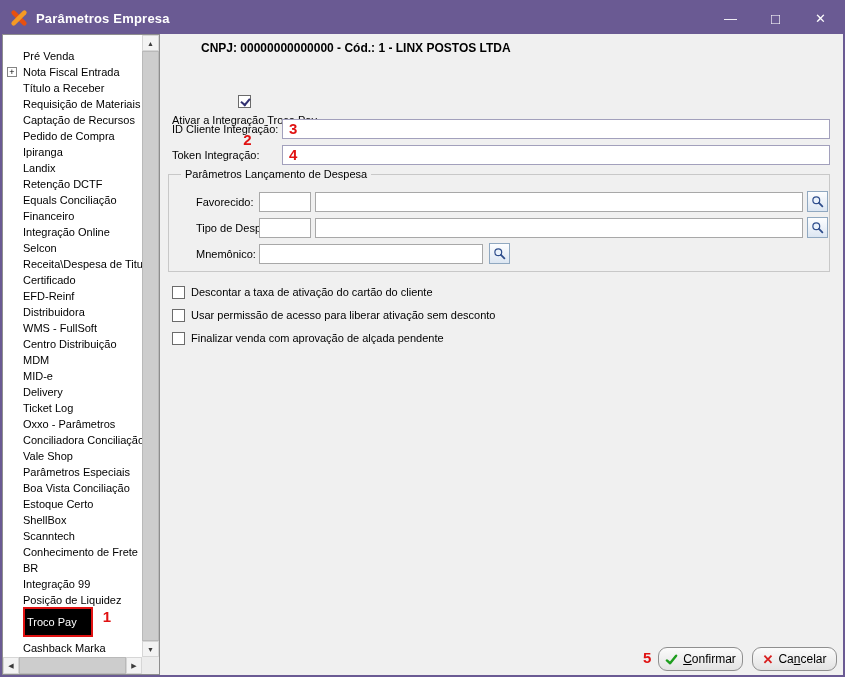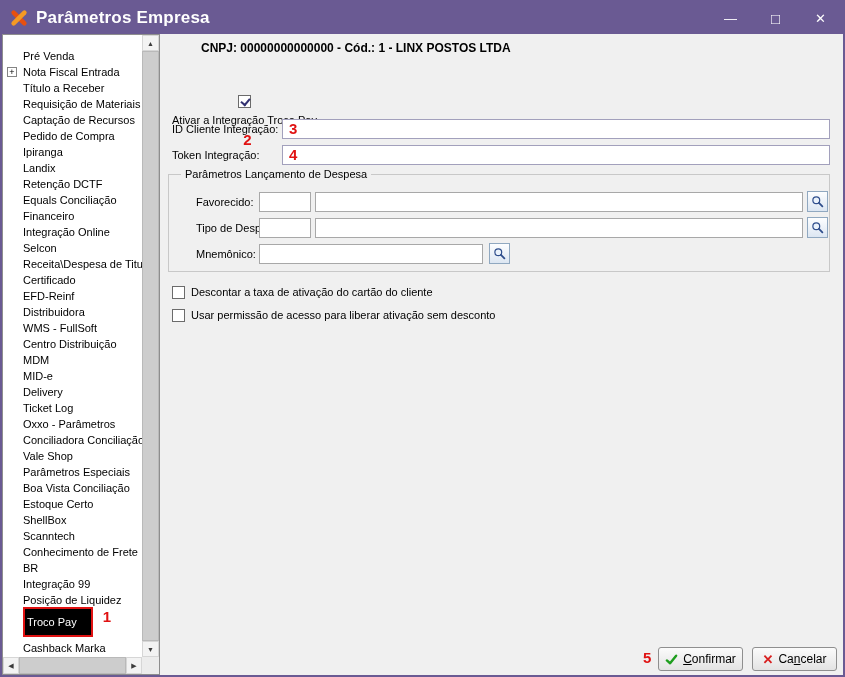--- a/index.html
+++ b/index.html
@@ -6,21 +6,21 @@
   html,body { width:845px; height:677px; overflow:hidden; }
   body { font-family:"Liberation Sans", sans-serif; font-size:11px; color:#000; background:#fff; }
 
   .window { width:845px; height:677px; border:2px solid #6A5A93; background:#F0F0F0;
             display:flex; flex-direction:column; position:relative; }
 
   
   .titlebar { height:32px; background:#6A5A93; display:flex; align-items:center;
               padding-left:7px; flex:none; }
   .app-icon { width:20px; height:20px; display:flex; align-items:center; justify-content:center; }
-  .titlebar .title { color:#FFF; font-size:17px; font-weight:700; margin-left:7px; letter-spacing:.2px; }
+  .titlebar .title { color:#FFF; font-size:13px; font-weight:700; margin-left:7px; letter-spacing:.2px; }
   .win-controls { margin-left:auto; display:flex; height:100%; }
   .win-btn { width:45px; height:100%; display:flex; align-items:center; justify-content:center;
              color:#FFF; font-size:13px; background:transparent; border:none; cursor:default; }
   .win-btn .maxi { font-size:15px; }
 
   
   .body { flex:1; display:flex; min-height:0; }
 
   
   .sidebar-wrap { width:158px; flex:none; display:grid;
@@ -91,21 +91,21 @@
              justify-content:center; padding:0; cursor:default; }
   .mag-fav { top:16px; left:638px; }
   .mag-tipo { top:42px; left:638px; }
   .mag-mne { top:68px; left:320px; }
 
   .options { position:absolute; top:250px; left:12px; display:flex; flex-direction:column; gap:7px; }
   .option-row { display:flex; align-items:center; gap:6px; height:16px; }
 
   .pos-5 { position:absolute; top:616px; left:483px; }
   .btn { position:absolute; top:613px; height:24px; width:85px; display:flex; align-items:center;
-         justify-content:center; gap:5px; border:1px solid #8F8F8F; border-radius:3px;
+         justify-content:center; gap:5px; border:1px solid #8F8F8F; border-radius:9px;
          background:linear-gradient(#FBFBFB,#E3E3E3); font:12px "Liberation Sans", sans-serif;
          color:#000; cursor:default; }
   .btn-confirm { left:498px; }
   .btn-cancel  { left:592px; }
   .accel { text-decoration:underline; }
   .x-icon { color:#D81E1E; font-weight:700; font-size:13px; line-height:1; }
 </style>
 </head>
 <body>
 
@@ -255,20 +255,24 @@
 
       <div class="options">
           <div class="option-row">
             <span class="checkbox"></span>
             <span class="lbl">Descontar a taxa de ativação do cartão do cliente</span>
           </div>
           <div class="option-row">
             <span class="checkbox"></span>
             <span class="lbl">Usar permissão de acesso para liberar ativação sem desconto</span>
           </div>
+          <div class="option-row">
+            <span class="checkbox"></span>
+            <span class="lbl">Finalizar venda com aprovação de alçada pendente</span>
+          </div>
         </div>
 
       <span class="annotation pos-5">5</span>
 
       <button class="btn btn-confirm">
         <svg viewBox="0 0 14 14" width="13" height="13">
           <path d="M2 8 L5.5 11 L12 3" fill="none" stroke="#1E9E1E" stroke-width="2.6" stroke-linecap="round" stroke-linejoin="round"></path>
         </svg>
         <span><span></span><span class="accel">C</span><span>onfirmar</span></span>
       </button>

